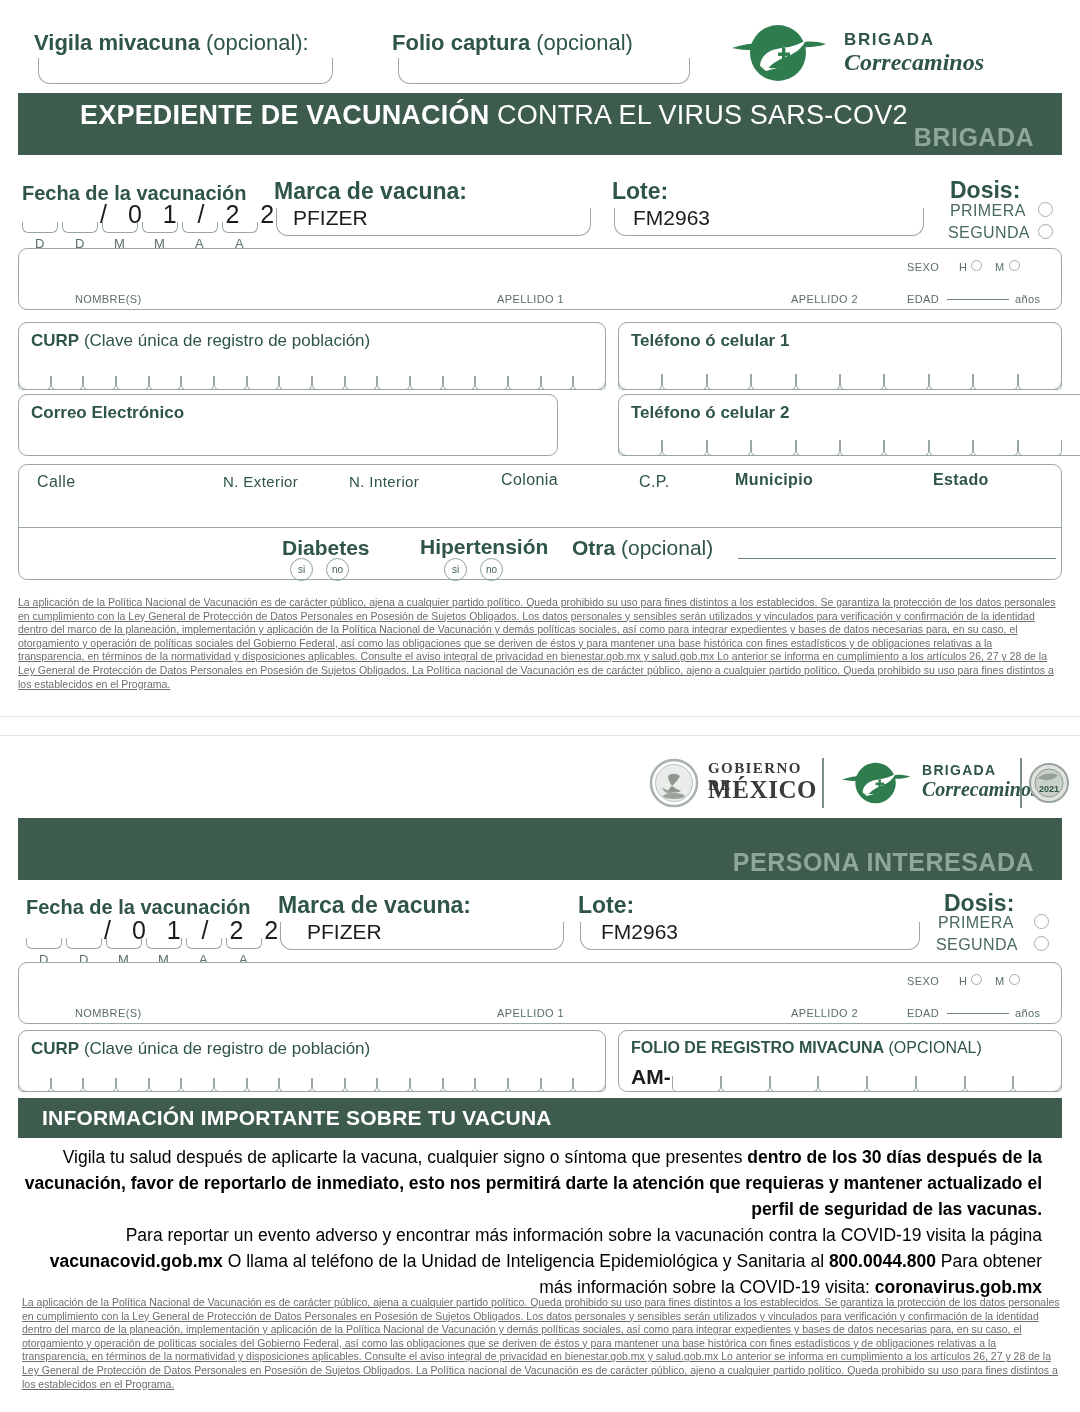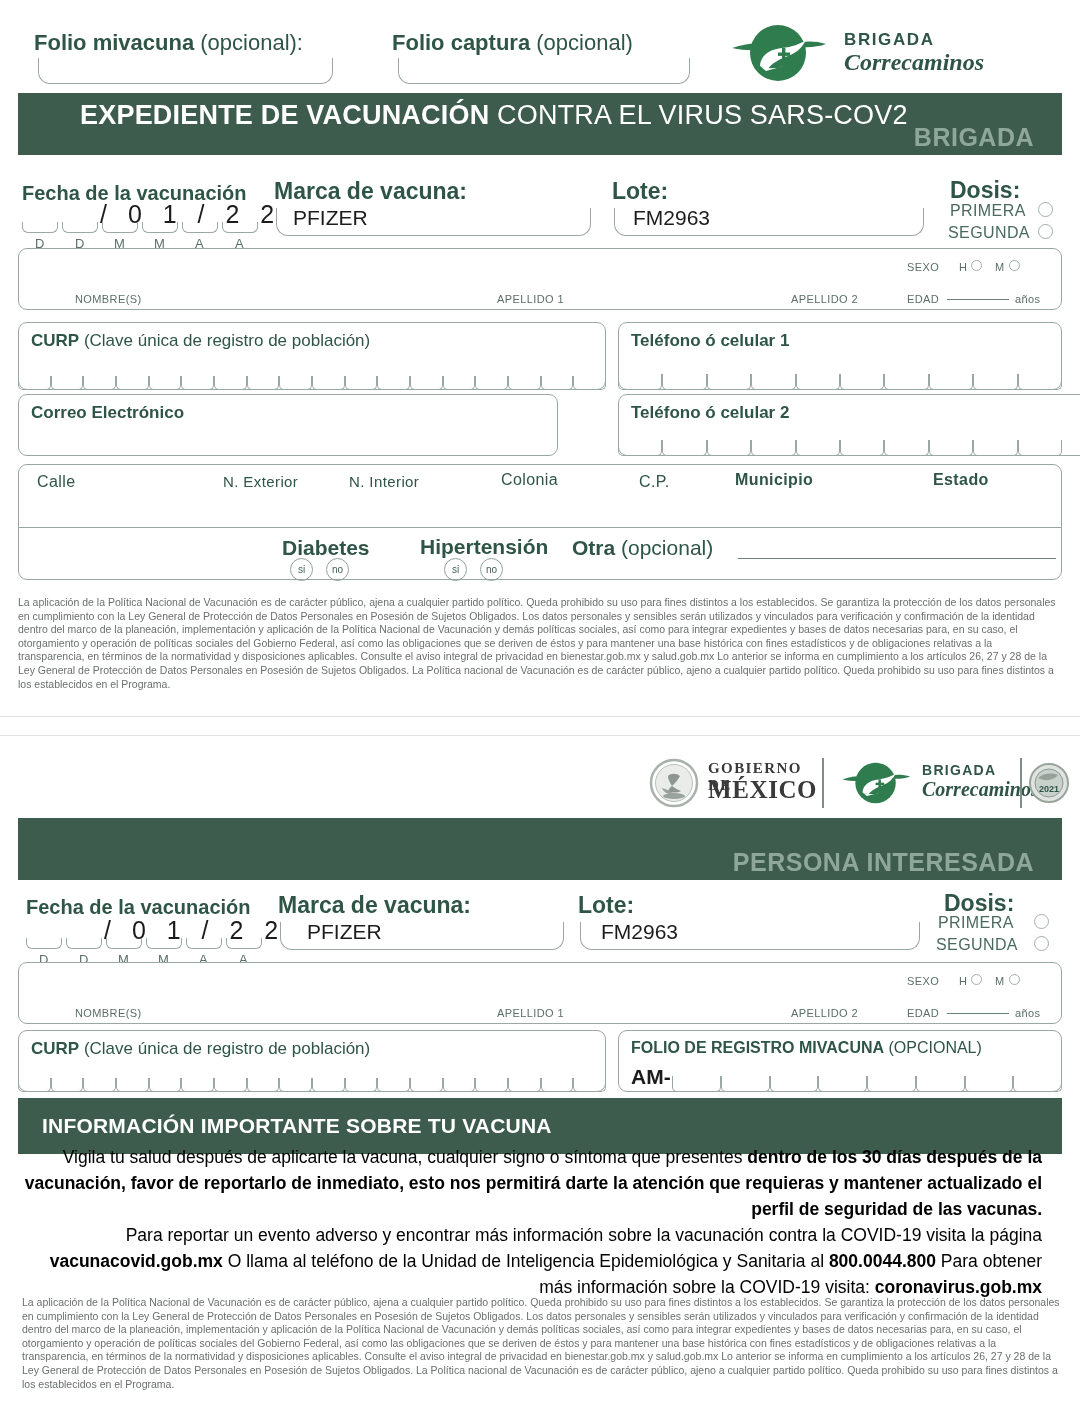--- a/index.html
+++ b/index.html
@@ -119,20 +119,21 @@
   }
 
   
   .legal{
     position:absolute;
     font-size:10.5px;
     line-height:13.6px;
     color:#6a6f6d;
     width:1042px;
     text-align:left;
+    text-decoration:underline;
   }
 
   
   .info-band{
     position:absolute;
     background:#3e5c4e;
     color:#fff;
     font-size:21px;font-weight:bold;
     display:flex;align-items:center;
     padding-left:24px;
@@ -174,21 +175,21 @@
     position:absolute;font-size:25px;font-weight:bold;letter-spacing:.6px;
     color:#3a3a3a;font-family:"Liberation Serif", serif;
   }
   .divider-v{position:absolute;width:1.5px;background:#7d8f87;}
 </style>
 </head>
 <body>
 
 <div class="page">
 
-  <div class="flabel" style="left:34px;top:30px;font-size:22px;"><span>Folio mivacuna</span><span class="norm"> (opcional):</span></div>
+  <div class="flabel" style="left:34px;top:30px;font-size:22px;"><span>Vigila mivacuna</span><span class="norm"> (opcional):</span></div>
   <div class="fbox" style="left:38px;top:58px;width:295px;height:26px;border-top:none;border-radius:0 0 12px 12px;">
     <div class="fval" style="left:10px;top:1px;font-size:18px;"></div>
   </div>
 
   <div class="flabel" style="left:392px;top:30px;font-size:22px;"><span>Folio captura</span><span class="norm"> (opcional)</span></div>
   <div class="fbox" style="left:398px;top:58px;width:292px;height:26px;border-top:none;border-radius:0 0 12px 12px;">
     <div class="fval" style="left:10px;top:1px;font-size:18px;"></div>
   </div>
 
   <div class="logo-brigada" style="left:726px;top:22px;width:290px;height:62px;">
@@ -478,21 +479,21 @@
       <span style="flex: 1 1 0px;"></span>
       <span style="flex: 1 1 0px;"></span>
       <span style="flex: 1 1 0px;"></span>
       <span style="flex: 1 1 0px;"></span>
       <span style="flex: 1 1 0px;"></span>
       <span style="flex: 1 1 0px;"></span>
       <span style="flex: 1 1 0px;"></span>
       <span style="flex: 1 1 0px;"></span>
     </div>
 
-  <div class="info-band" style="left:18px;top:1098px;width:1044px;height:56px;">INFORMACIÓN IMPORTANTE SOBRE TU VACUNA</div>
+  <div class="info-band" style="left:18px;top:1098px;width:1044px;height:40px;">INFORMACIÓN IMPORTANTE SOBRE TU VACUNA</div>
 
   <div class="body-txt" style="left:22px;top:1144px;"><span>Vigila tu salud después de aplicarte la vacuna, cualquier signo o síntoma que presentes </span><b>dentro de los 30 días después de la vacunación, favor de reportarlo de inmediato, esto nos permitirá darte la atención que requieras y mantener actualizado el perfil de seguridad de las vacunas.</b></div>
 
   <div class="body-txt" style="left:22px;top:1222px;"><span>Para reportar un evento adverso y encontrar más información sobre la vacunación contra la COVID-19 visita la página </span><b>vacunacovid.gob.mx</b><span> O llama al teléfono de la Unidad de Inteligencia Epidemiológica y Sanitaria al </span><b>800.0044.800</b><span> Para obtener más información sobre la COVID-19 visita: </span><b>coronavirus.gob.mx</b></div>
 
   <div class="legal" style="left:22px;top:1296px;">La aplicación de la Política Nacional de Vacunación es de carácter público, ajena a cualquier partido político. Queda prohibido su uso para fines distintos a los establecidos. Se garantiza la protección de los datos personales en cumplimiento con la Ley General de Protección de Datos Personales en Posesión de Sujetos Obligados. Los datos personales y sensibles serán utilizados y vinculados para verificación y confirmación de la identidad dentro del marco de la planeación, implementación y aplicación de la Política Nacional de Vacunación y demás políticas sociales, así como para integrar expedientes y bases de datos necesarias para, en su caso, el otorgamiento y operación de políticas sociales del Gobierno Federal, así como las obligaciones que se deriven de éstos y para mantener una base histórica con fines estadísticos y de obligaciones relativas a la transparencia, en términos de la normatividad y disposiciones aplicables. Consulte el aviso integral de privacidad en bienestar.gob.mx y salud.gob.mx Lo anterior se informa en cumplimiento a los artículos 26, 27 y 28 de la Ley General de Protección de Datos Personales en Posesión de Sujetos Obligados. La Política nacional de Vacunación es de carácter público, ajeno a cualquier partido político. Queda prohibido su uso para fines distintos a los establecidos en el Programa.</div>
 
 </div>
 
 </body></html>

